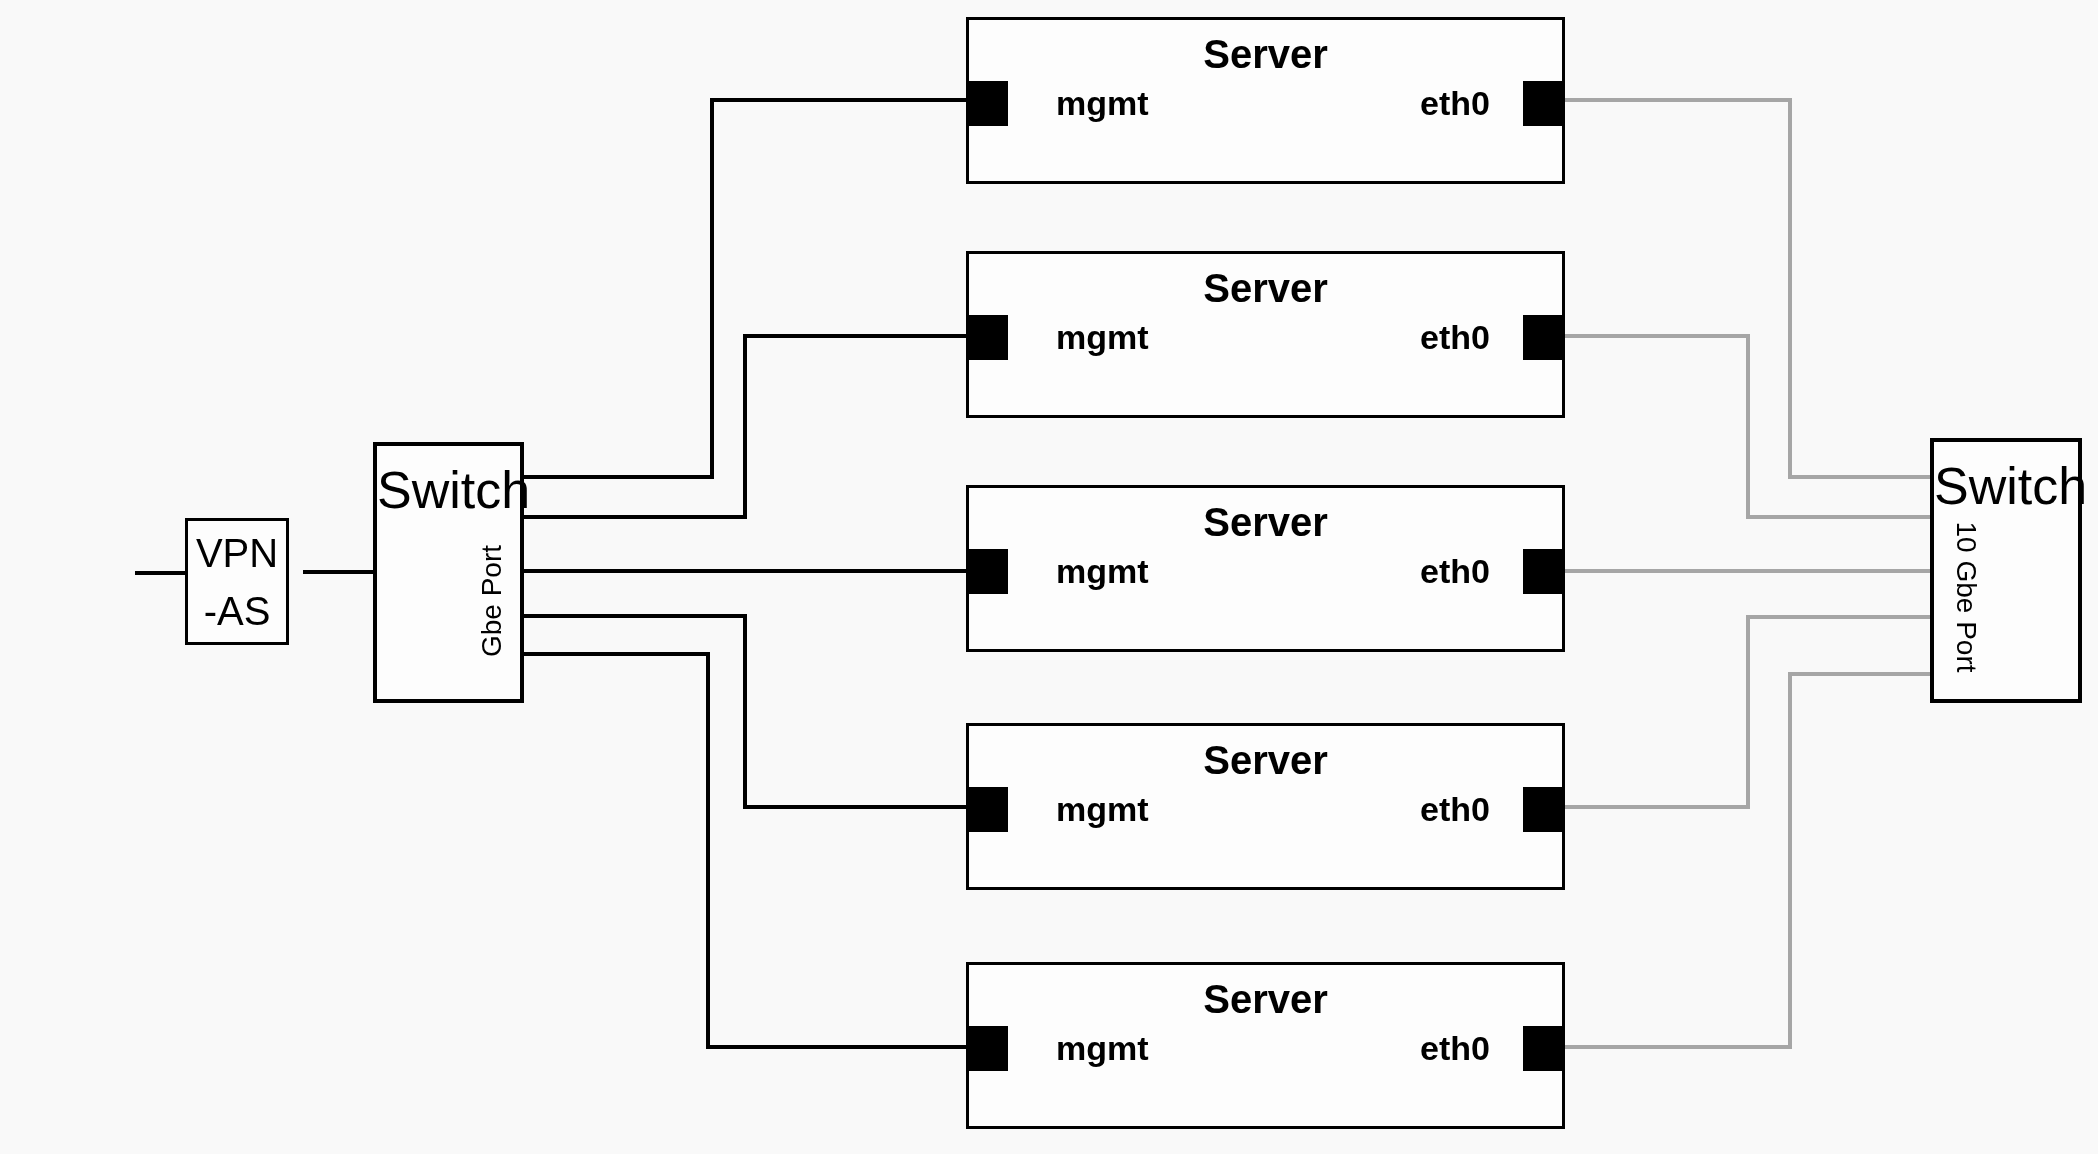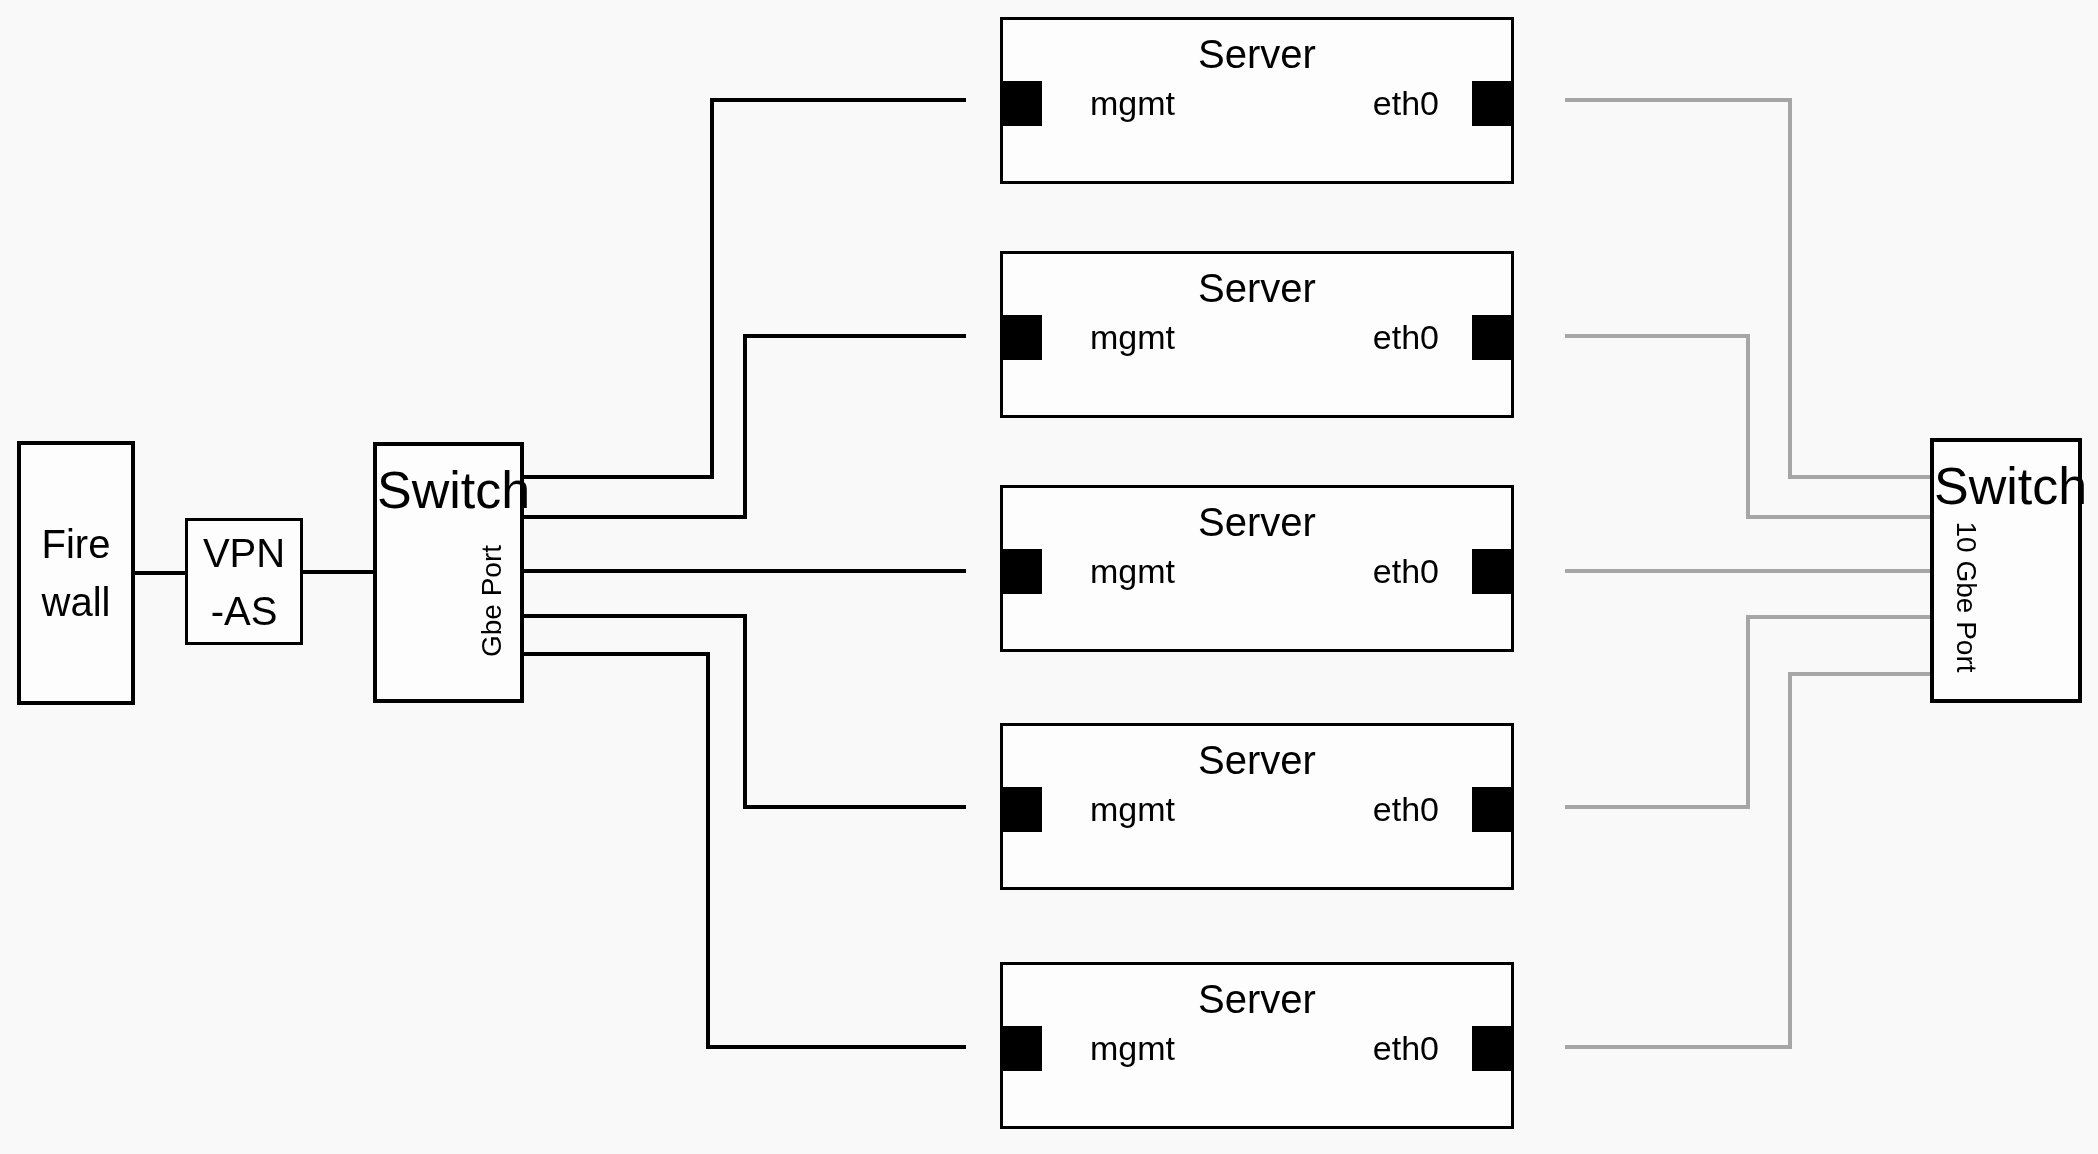--- a/index.html
+++ b/index.html
@@ -33,42 +33,43 @@
     box-sizing:border-box;
   }
   .thin{border-width:3px;}
   .center-stack{
     display:flex;flex-direction:column;
     align-items:center;justify-content:center;
     width:100%;height:100%;
     font-size:40px;line-height:1.45;
   }
   .firewall{left:17px;top:441px;width:118px;height:264px;}
-  .vpn{left:185px;top:518px;width:118px;height:127px;}
+  .vpn{left:185px;top:518px;width:104px;height:127px;}
   .lswitch{left:373px;top:442px;width:151px;height:261px;}
   .rswitch{left:1930px;top:438px;width:152px;height:265px;}
   .switch-title{
     position:absolute;left:0;right:0;top:14px;
     text-align:center;font-size:52px;
   }
   .vlabel{
     position:absolute;
     font-size:28px;white-space:nowrap;
   }
   .vlabel-left{
     left:115px;top:155px;
     transform:translate(-50%,-50%) rotate(-90deg);
   }
   .vlabel-right{
     left:32px;top:155px;
     transform:translate(-50%,-50%) rotate(90deg);
   }
   .server{
-    left:1000px;width:514px;height:167px;
+    left:966px;width:599px;height:167px;
     border-width:3px;
+    font-weight:bold;
   }
   .server-title{
     position:absolute;left:0;right:0;top:12px;
     text-align:center;font-size:40px;
   }
   .port{
     position:absolute;
     width:42px;height:45px;top:61px;
     background:var(--border);
   }
@@ -95,26 +96,20 @@
     <polyline class="link-black" points="524,616 745,616 745,807 966,807"></polyline>
     <polyline class="link-black" points="524,654 708,654 708,1047 966,1047"></polyline>
 
     <polyline class="link-gray" points="1565,100 1790,100 1790,477 1932,477"></polyline>
     <polyline class="link-gray" points="1565,336 1748,336 1748,517 1932,517"></polyline>
     <polyline class="link-gray" points="1565,571 1945,571"></polyline>
     <polyline class="link-gray" points="1565,807 1748,807 1748,617 1932,617"></polyline>
     <polyline class="link-gray" points="1565,1047 1790,1047 1790,674 1945,674"></polyline>
   </svg>
 
-  <div class="node firewall">
-    <div class="center-stack">
-      <span>Fire</span>
-      <span>wall</span>
-    </div>
-  </div>
 
   <div class="node vpn thin">
     <div class="center-stack">
       <span>VPN</span>
       <span>-AS</span>
     </div>
   </div>
 
   <div class="node lswitch">
     <div class="switch-title">Switch</div>

